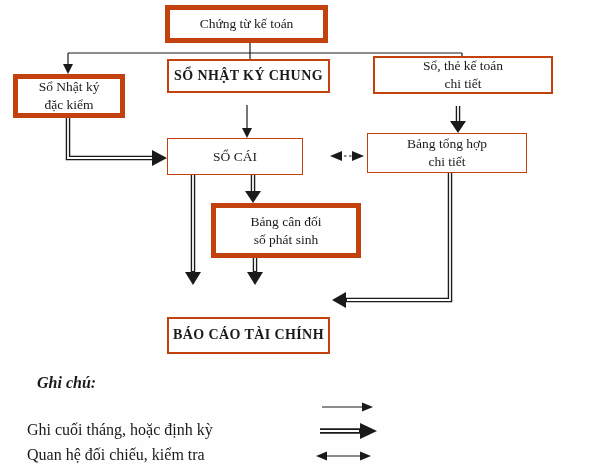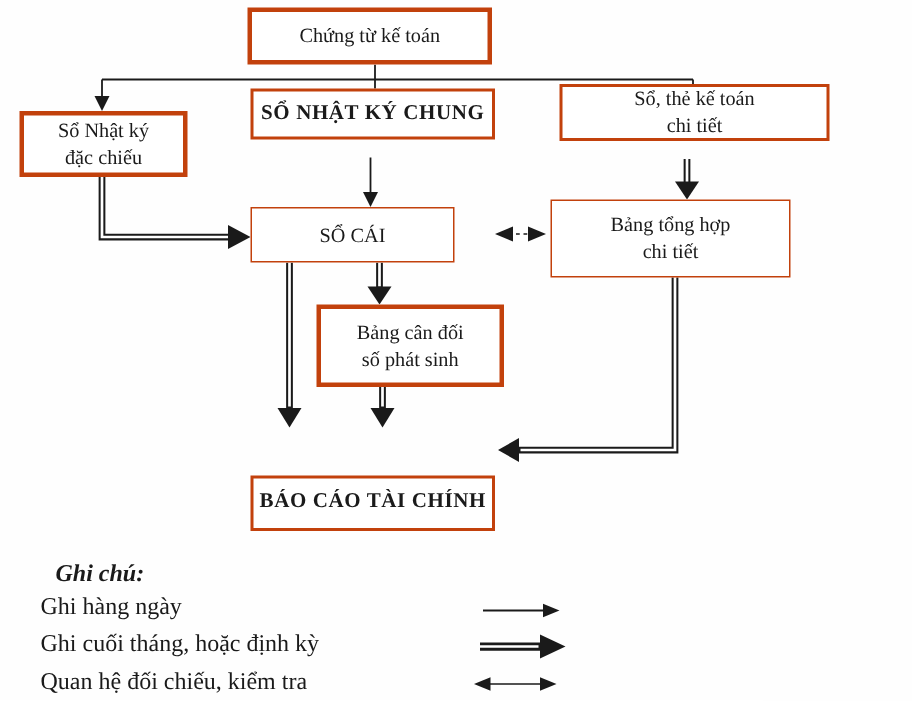--- a/index.html
+++ b/index.html
@@ -8,32 +8,32 @@
     font-family:"Liberation Serif", serif;color:#1a1a1a;overflow:hidden;
   }
   #arrows{position:absolute;left:0;top:0;width:608px;height:467px;}
   .thin{stroke:#1a1a1a;stroke-width:1.2;fill:none;}
   .dbl-outer{stroke:#1a1a1a;stroke-width:4.5;fill:none;}
   .dbl-inner{stroke:#ffffff;stroke-width:1.8;fill:none;}
   .dotted{stroke:#1a1a1a;stroke-width:1;fill:none;stroke-dasharray:2.5 2.5;}
   .head{fill:#1a1a1a;stroke:none;}
   .box{
     position:absolute;display:flex;align-items:center;justify-content:center;
-    text-align:center;background:#fff;border:3px solid #c2410c;
+    text-align:center;background:#fff;border:5px solid #c2410c;
     font-size:13.5px;line-height:1.32;white-space:pre-line;box-sizing:border-box;
   }
   .box.bold{font-weight:bold;border-width:2px;font-size:14px;letter-spacing:.4px;}
   .box.med{border-width:2px;}
   #n-chung-tu{left:165px;top:5px;width:163px;height:38px;}
   #n-dac-biet{left:13px;top:74px;width:112px;height:44px;}
   #n-nk-chung{left:167px;top:59px;width:163px;height:34px;}
   #n-the-kt{left:373px;top:56px;width:180px;height:38px;}
   #n-so-cai{left:167px;top:138px;width:136px;height:37px;border-width:1.5px;}
-  #n-tong-hop{left:367px;top:133px;width:160px;height:52px;border-width:1.5px;}
-  #n-can-doi{left:211px;top:203px;width:125px;height:55px;}
+  #n-tong-hop{left:367px;top:133px;width:160px;height:40px;border-width:1.5px;}
+  #n-can-doi{left:211px;top:203px;width:150px;height:55px;}
   #n-bao-cao{left:167px;top:285px;width:163px;height:37px;margin-top:32px;}
   .legend-title{
     position:absolute;left:37px;top:374px;font-size:16px;
     font-weight:bold;font-style:italic;
   }
   .legend-label{position:absolute;left:27px;font-size:16px;}
   #lg-0{top:396px;} #lg-1{top:421px;} #lg-2{top:446px;}
 </style>
 </head>
 <body>
@@ -111,38 +111,37 @@
     <g>
       <path class="thin" d="M326,456 H361" style="stroke-width:1"></path>
       <polygon class="head" points="316,456 327,451.5 327,460.5"></polygon>
       <polygon class="head" points="371,456 360,451.5 360,460.5"></polygon>
     </g>
   </svg>
 
   <div class="box" id="n-chung-tu">Chứng từ kế toán</div>
 
   <div class="box" id="n-dac-biet">Sổ Nhật ký
-đặc chiếu</div>
+đặc kiểm</div>
 
   <div class="box bold" id="n-nk-chung">SỔ NHẬT KÝ CHUNG</div>
 
   <div class="box med" id="n-the-kt">Sổ, thẻ kế toán
 chi tiết</div>
 
   <div class="box" id="n-so-cai">SỔ CÁI</div>
 
   <div class="box" id="n-tong-hop">Bảng tổng hợp
 chi tiết</div>
 
   <div class="box" id="n-can-doi">Bảng cân đối
 số phát sinh</div>
 
   <div class="box bold" id="n-bao-cao">BÁO CÁO TÀI CHÍNH</div>
 
   <div class="legend-title">Ghi chú:</div>
 
-  <div class="legend-label" id="lg-0">Ghi hàng ngày</div>
 
   <div class="legend-label" id="lg-2">Quan hệ đối chiếu, kiểm tra</div>
 
   <div class="legend-label" id="lg-1">Ghi cuối tháng, hoặc định kỳ</div>
 
 </div>
 
 </body></html>

